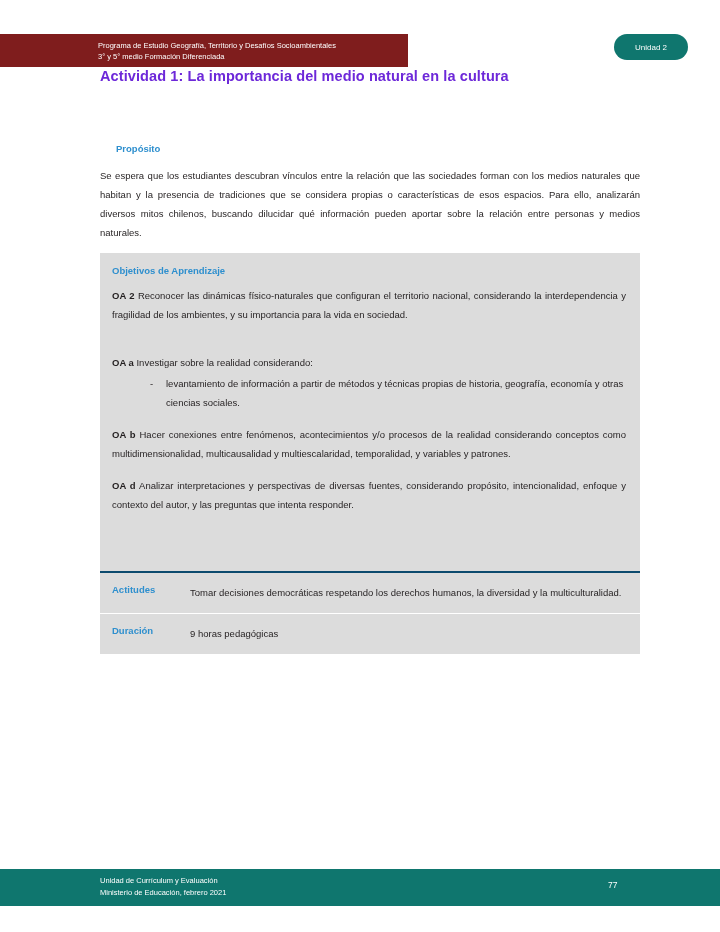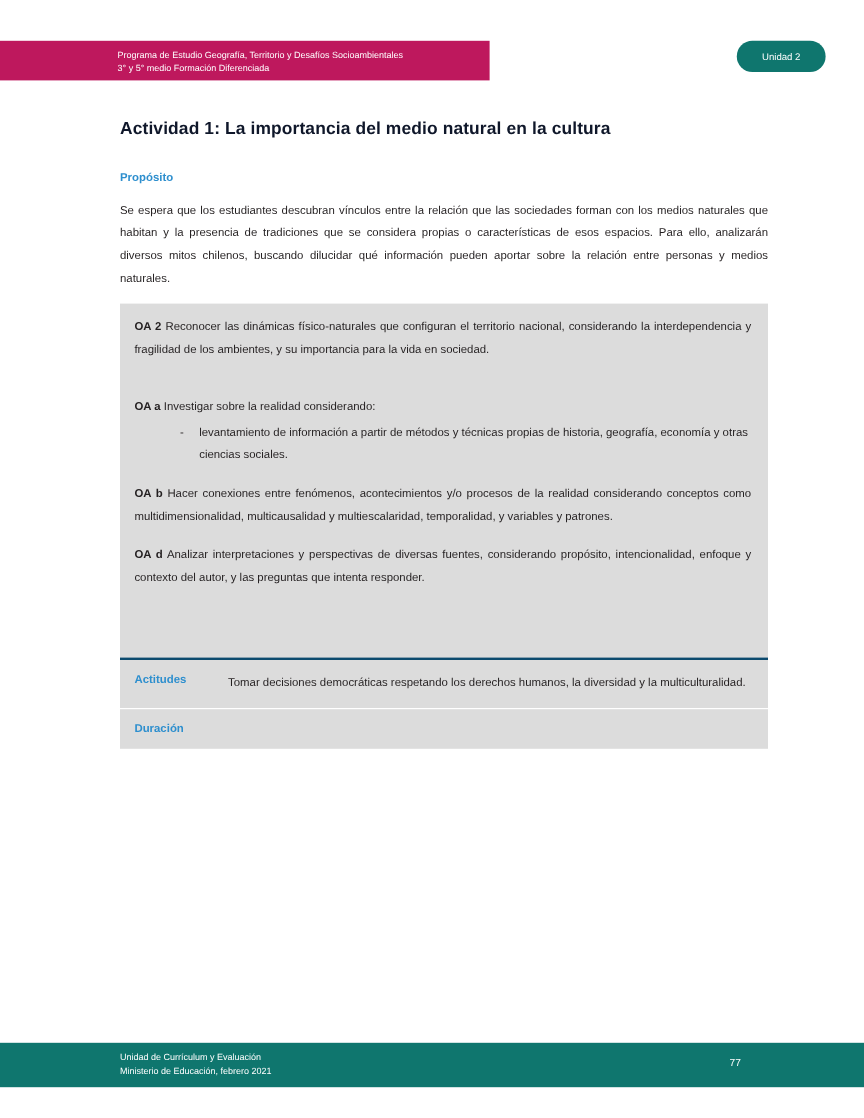--- a/index.html
+++ b/index.html
@@ -16,21 +16,21 @@
     overflow: hidden;
   }
 
   
   .header-band {
     position: absolute;
     left: 0;
     top: 34px;
     width: 408px;
     height: 33px;
-    background: #be185d;
+    background: #7f1d1d;
   }
   .header-band .line {
     color: #ffffff;
     font-size: 7.5px;
     line-height: 11px;
     margin-left: 98px;
   }
   .header-band .line1 { padding-top: 6px; }
 
   .unit-pill {
@@ -45,32 +45,32 @@
     font-size: 8px;
     display: flex;
     align-items: center;
     justify-content: center;
   }
 
   
   .activity-title {
     position: absolute;
     left: 100px;
-    top: 100px;
+    top: 68px;
     width: 560px;
     font-size: 14.5px;
     font-weight: bold;
-    color: #0f172a;
+    color: #6d28d9;
     letter-spacing: 0.1px;
   }
 
   
   .purpose-label {
     position: absolute;
-    left: 100px;
+    left: 116px;
     top: 143px;
     font-size: 9.5px;
     font-weight: bold;
     color: #2e8fce;
   }
   .purpose-text {
     position: absolute;
     left: 100px;
     top: 166px;
     width: 540px;
@@ -179,20 +179,21 @@
 <div class="unit-pill">
   <span>Unidad 2</span>
 </div>
 
 <div class="activity-title">Actividad 1: La importancia del medio natural en la cultura</div>
 
 <div class="purpose-label">Propósito</div>
 <div class="purpose-text">Se espera que los estudiantes descubran vínculos entre la relación que las sociedades forman con los medios naturales que habitan y la presencia de tradiciones que se considera propias o características de esos espacios. Para ello, analizarán diversos mitos chilenos, buscando dilucidar qué información pueden aportar sobre la relación entre personas y medios naturales.</div>
 
 <div class="oa-box">
+  <div class="oa-title">Objetivos de Aprendizaje</div>
 
   <div class="oa-body">
 
     <p class="oa-p">
       <span class="oa-code">OA 2</span>
       <span>Reconocer las dinámicas físico-naturales que configuran el territorio nacional, considerando la interdependencia y fragilidad de los ambientes, y su importancia para la vida en sociedad.</span>
     </p>
 
     <p class="oa-p tight">
       <span class="oa-code">OA a</span>
@@ -216,20 +217,21 @@
     <div class="oa-spacer"></div>
   </div>
 
   <div class="oa-rows">
     <div class="oa-row">
       <div class="rlabel">Actitudes</div>
       <div class="rvalue">Tomar decisiones democráticas respetando los derechos humanos, la diversidad y la multiculturalidad.</div>
     </div>
     <div class="oa-row">
       <div class="rlabel">Duración</div>
+      <div class="rvalue">9 horas pedagógicas</div>
     </div>
   </div>
 </div>
 
 <div class="footer-band">
   <div class="footer-left">
     <div>Unidad de Currículum y Evaluación</div>
     <div>Ministerio de Educación, febrero 2021</div>
   </div>
   <div class="footer-page">77</div>

